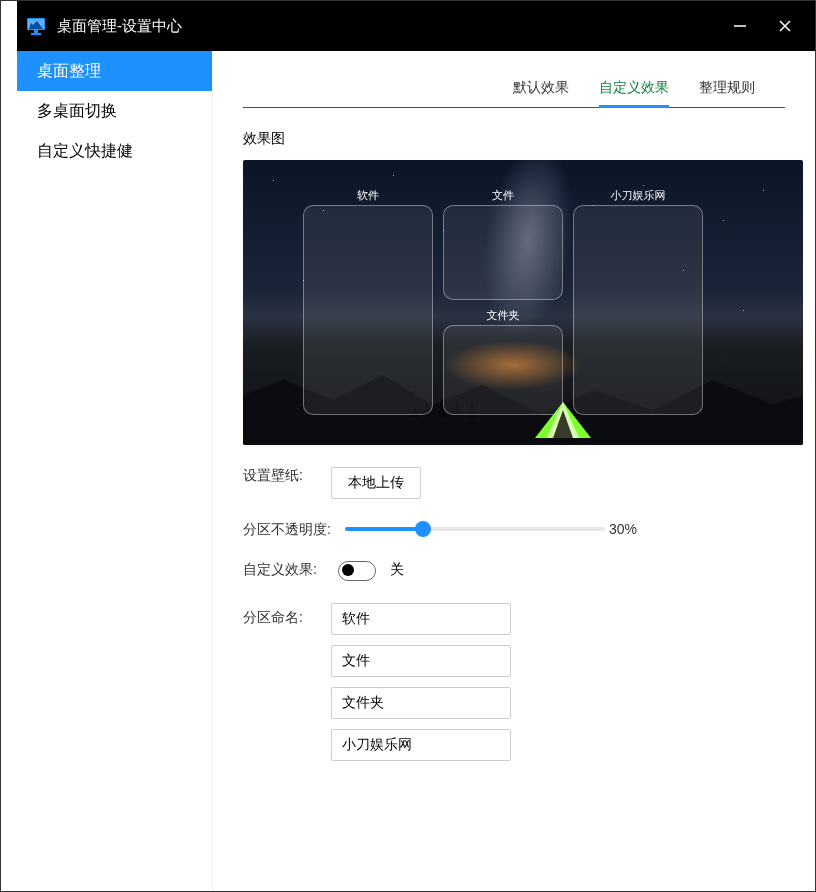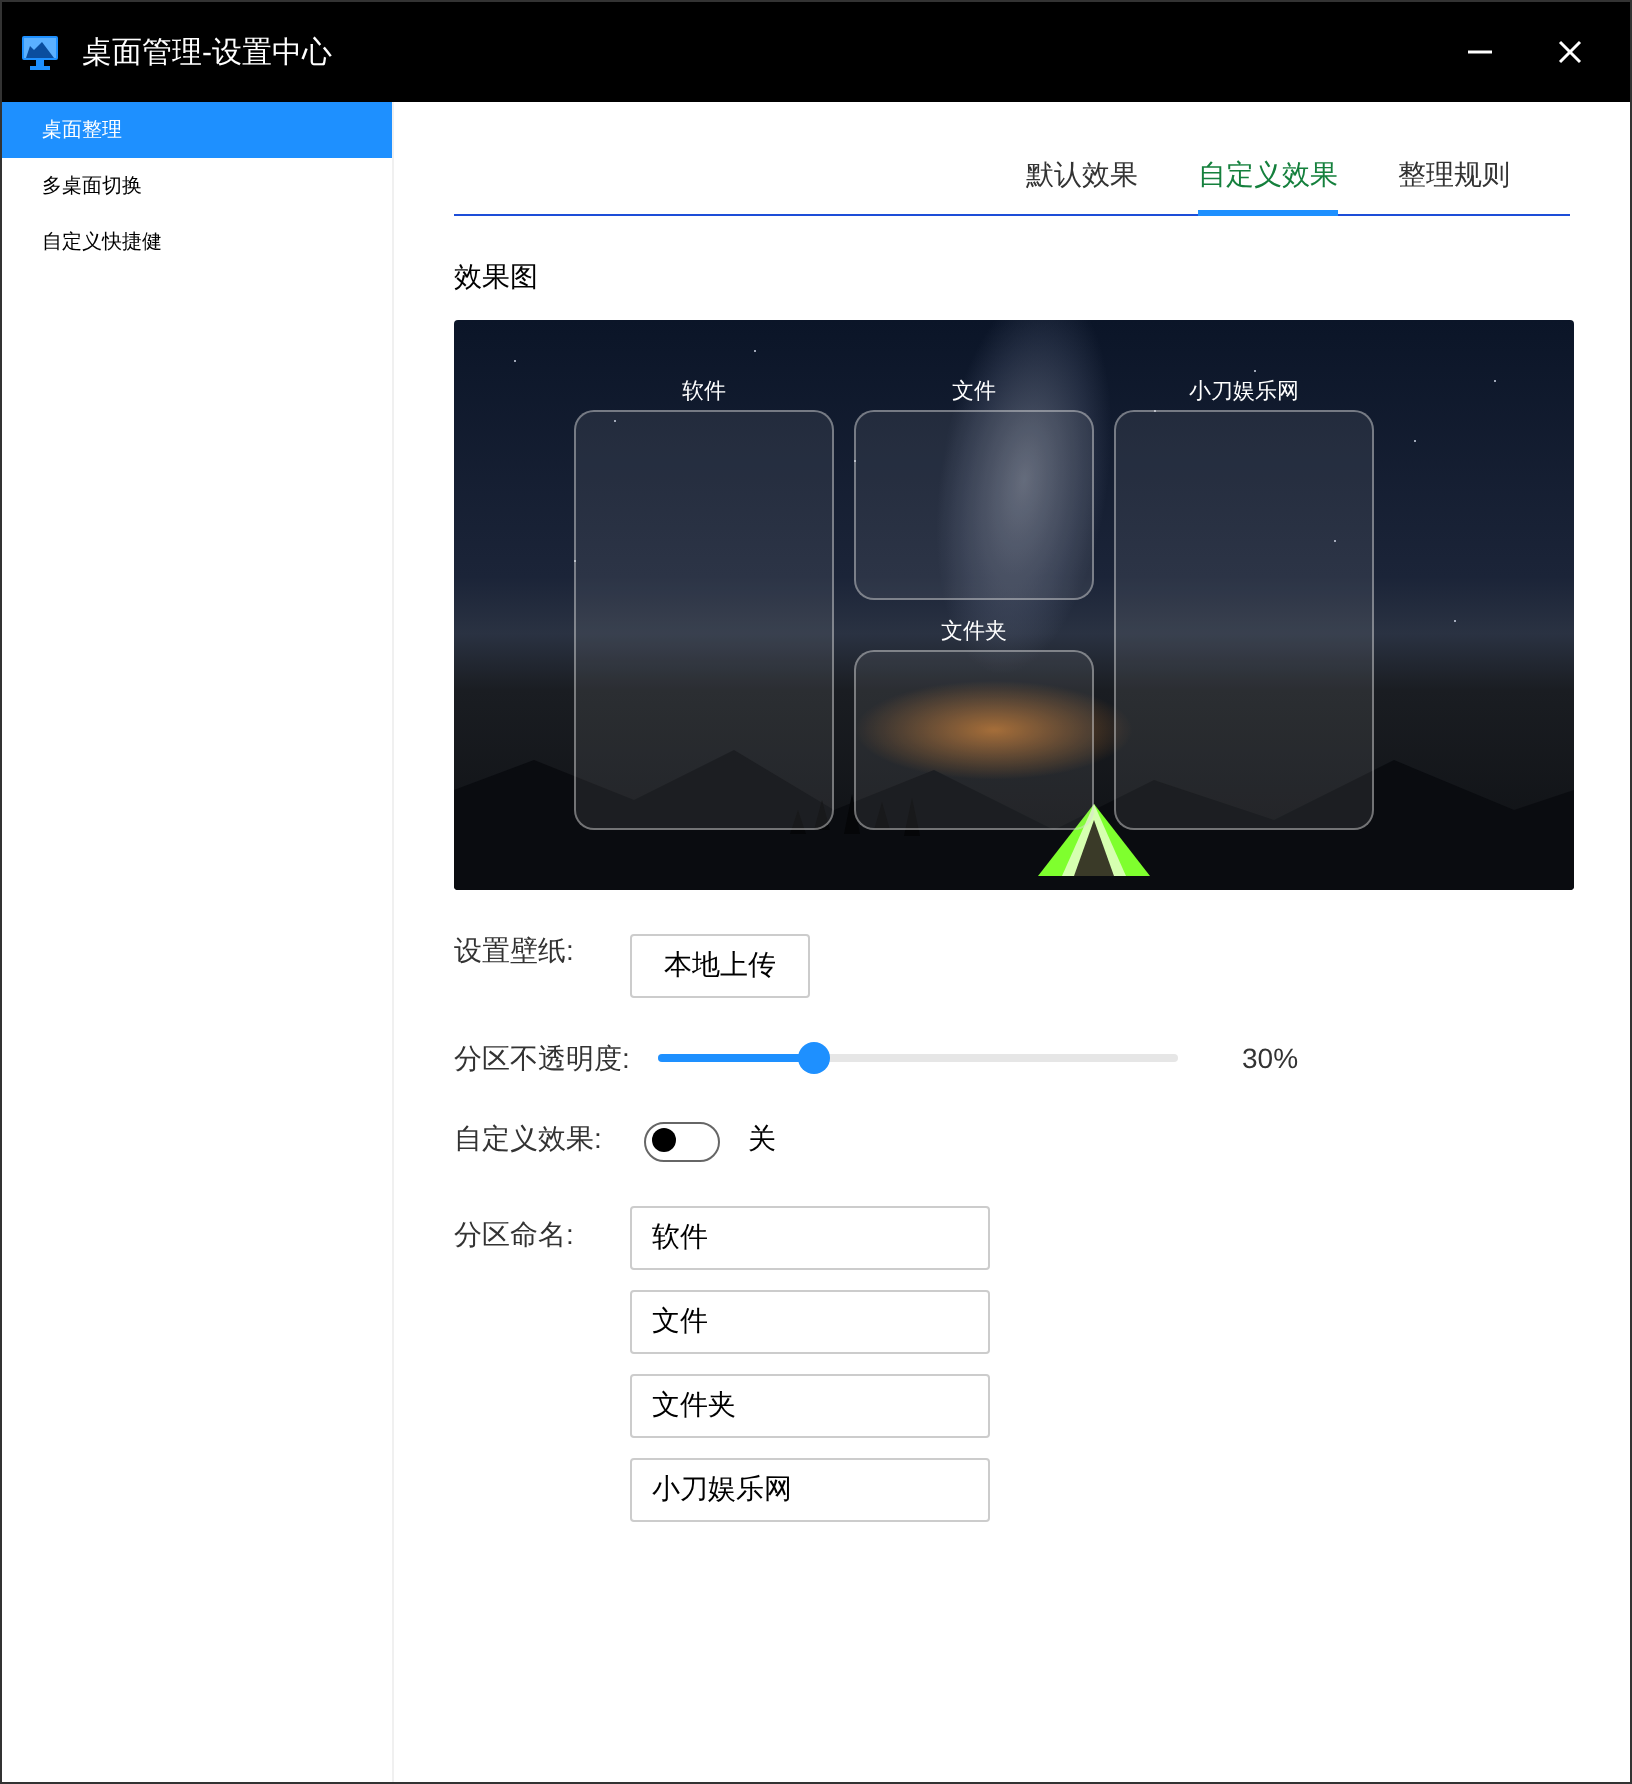--- a/index.html
+++ b/index.html
@@ -1,25 +1,25 @@
 <!DOCTYPE html>
 <html><head>
 <meta charset="utf-8">
 <style>
 * { box-sizing: border-box; margin: 0; padding: 0; }
 body { font-family: "Microsoft YaHei", Arial, sans-serif; font-size: 14px; width: 816px; height: 892px; overflow: hidden; background: #fff; }
-.window { width: 816px; height: 892px; display: flex; flex-direction: column; border: 1px solid #333; }
+.window { width: 816px; height: 892px; display: flex; flex-direction: column; border: 1px solid #333; padding-left: 16px; }
 .titlebar { height: 50px; background: #000; display: flex; align-items: center; padding: 0 8px; color: #fff; }
 .titlebar .logo { width: 22px; height: 22px; margin-right: 10px; display: flex; align-items: center; justify-content: center; }
 .titlebar .title { flex: 1; font-size: 15px; }
 .titlebar .win-controls { display: flex; gap: 0; }
 .titlebar .win-btn { width: 45px; height: 50px; display: flex; align-items: center; justify-content: center; cursor: pointer; }
 .body { flex: 1; display: flex; background: #fff; }
 .sidebar { width: 196px; background: #fff; border-right: 1px solid #f0f0f0; }
-.sidebar-item { height: 28px; display: flex; align-items: center; padding: 0 20px; font-size: 10px; cursor: pointer; color: #000; }
+.sidebar-item { height: 40px; display: flex; align-items: center; padding: 0 20px; font-size: 16px; cursor: pointer; color: #000; }
 .sidebar-item.active { background: #1e90ff; color: #fff; }
 .main { flex: 1; padding: 18px 30px 20px 30px; overflow-y: auto; }
 .tabs { display: flex; border-bottom: 1px solid #1d4ed8; justify-content: flex-end; }
 .tab { padding: 10px 0; margin-right: 30px; cursor: pointer; color: #333; position: relative; }
 .tab.active { color: #15803d; }
 .tab.active::after { content: ""; position: absolute; left: 0; right: 0; bottom: -1px; height: 3px; background: #1e90ff; }
 .section-title { margin-top: 22px; margin-bottom: 12px; }
 .preview { width: 560px; height: 285px; position: relative; border-radius: 2px; overflow: hidden; }
 .preview-bg { position: absolute; inset: 0; background: linear-gradient(to bottom, #0b1528 0%, #1b2438 45%, #2a3242 55%, #1a1d22 65%, #0d0f12 100%); }
 .preview .mountains { position: absolute; bottom: 0; left: 0; right: 0; height: 90px; }
@@ -28,21 +28,21 @@
 .preview .zone-label { position: absolute; top: -18px; left: 50%; transform: translateX(-50%); color: #fff; font-size: 11px; white-space: nowrap; }
 .row { display: flex; align-items: flex-start; margin-top: 22px; }
 .row .label { width: 88px; color: #333; }
 .btn-outline { border: 1px solid #ccc; background: #fff; padding: 6px 16px; border-radius: 2px; cursor: pointer; font-size: 14px; }
 .radio-group { display: flex; align-items: center; gap: 28px; }
 .radio { display: flex; align-items: center; gap: 8px; cursor: pointer; }
 .radio-circle { width: 18px; height: 18px; border-radius: 50%; border: 1.5px solid #999; display: flex; align-items: center; justify-content: center; }
 .radio.checked .radio-circle { border-color: #1e90ff; }
 .radio .dot { width: 10px; height: 10px; border-radius: 50%; background: #1e90ff; display: none; }
 .radio.checked .dot { display: block; }
-.slider-wrap { display: flex; align-items: center; gap: 32px; flex: 1; }
+.slider-wrap { display: flex; align-items: center; gap: 4px; flex: 1; }
 .slider { position: relative; width: 260px; height: 4px; background: #e6e6e6; border-radius: 2px; cursor: pointer; }
 .slider-fill { position: absolute; left: 0; top: 0; bottom: 0; background: #1e90ff; border-radius: 2px; }
 .slider-thumb { position: absolute; top: 50%; width: 16px; height: 16px; background: #1e90ff; border-radius: 50%; transform: translate(-50%, -50%); }
 .slider-val { color: #333; }
 .toggle { width: 38px; height: 20px; border: 1.5px solid #666; border-radius: 20px; position: relative; cursor: pointer; background: #fff; }
 .toggle .knob { position: absolute; width: 12px; height: 12px; border-radius: 50%; background: #000; top: 2px; left: 3px; }
 .toggle-label { margin-left: 14px; }
 .inputs { display: flex; flex-direction: column; gap: 10px; }
 .text-input { width: 180px; height: 32px; border: 1px solid #ccc; border-radius: 2px; padding: 0 10px; font-size: 14px; }
 .btn-primary { margin-top: 22px; background: #1e90ff; color: #fff; border: none; border-radius: 4px; padding: 9px 20px; font-size: 14px; cursor: pointer; }

